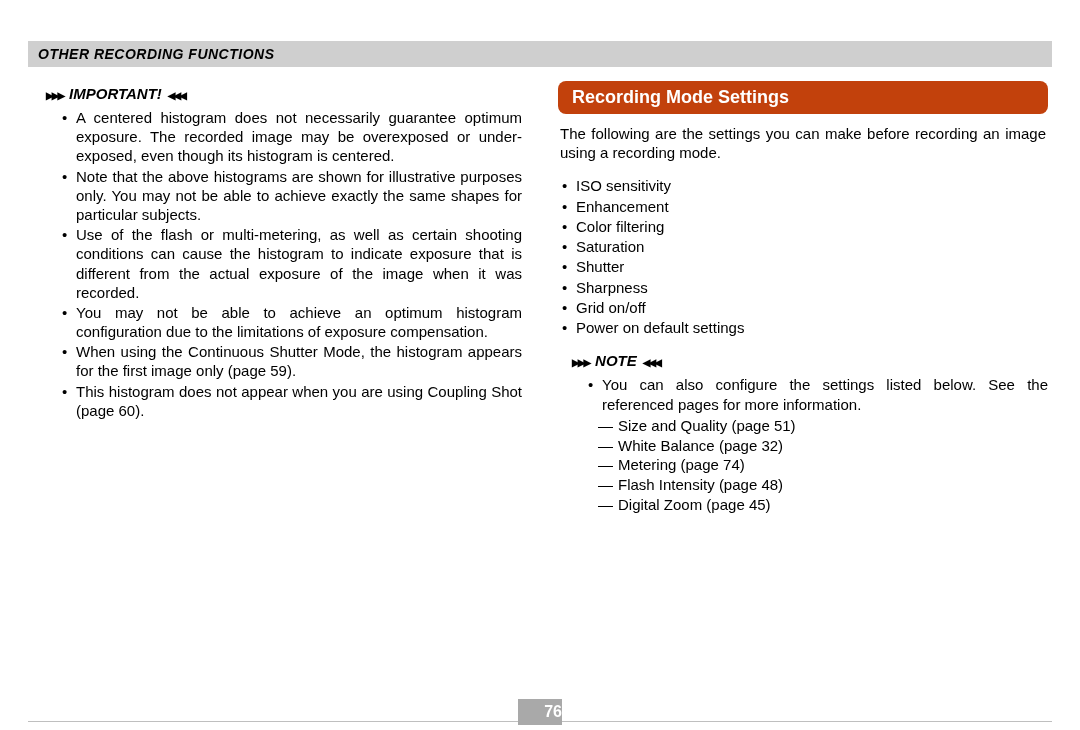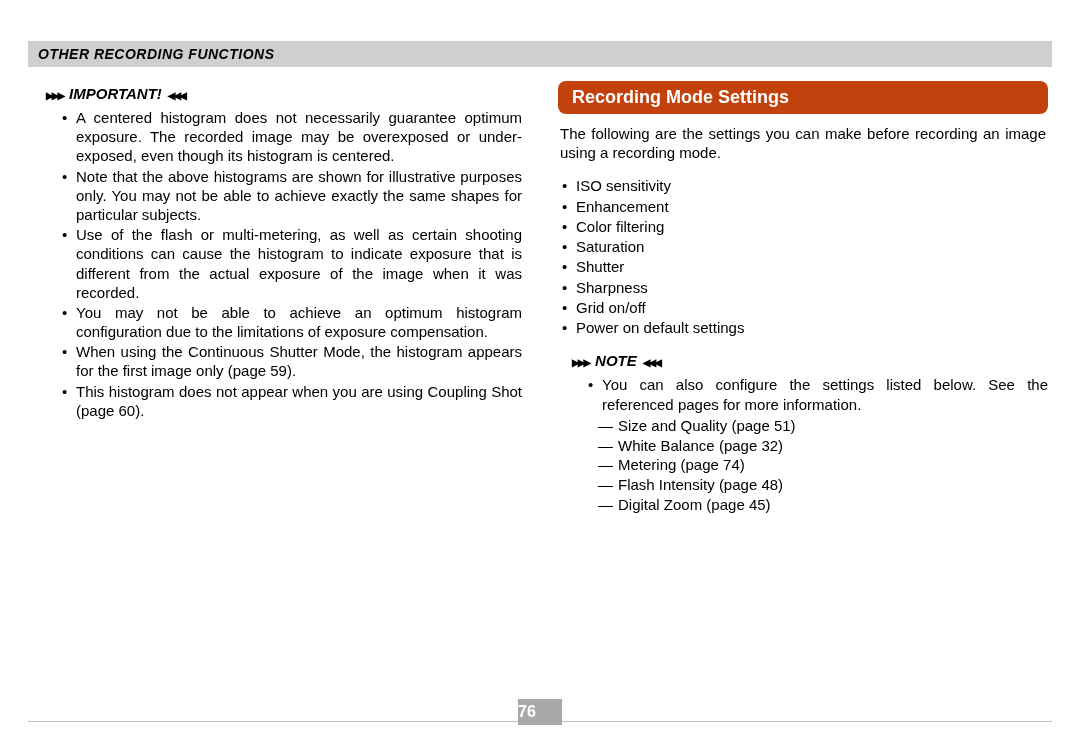--- a/index.html
+++ b/index.html
@@ -152,21 +152,21 @@
     position: absolute;
     width: 44px;
     height: 26px;
     left: 50%;
     transform: translateX(-50%);
     top: 0;
     background: #a9a9a9;
     color: #fff;
     font-size: 16px;
     font-weight: 700;
-    text-align: left;
+    text-align: right;
     line-height: 26px;
   }
 </style>
 </head>
 <body>
 
 <div class="page">
 
   <div class="header-bar">
     <span class="header-text">OTHER RECORDING FUNCTIONS</span>

